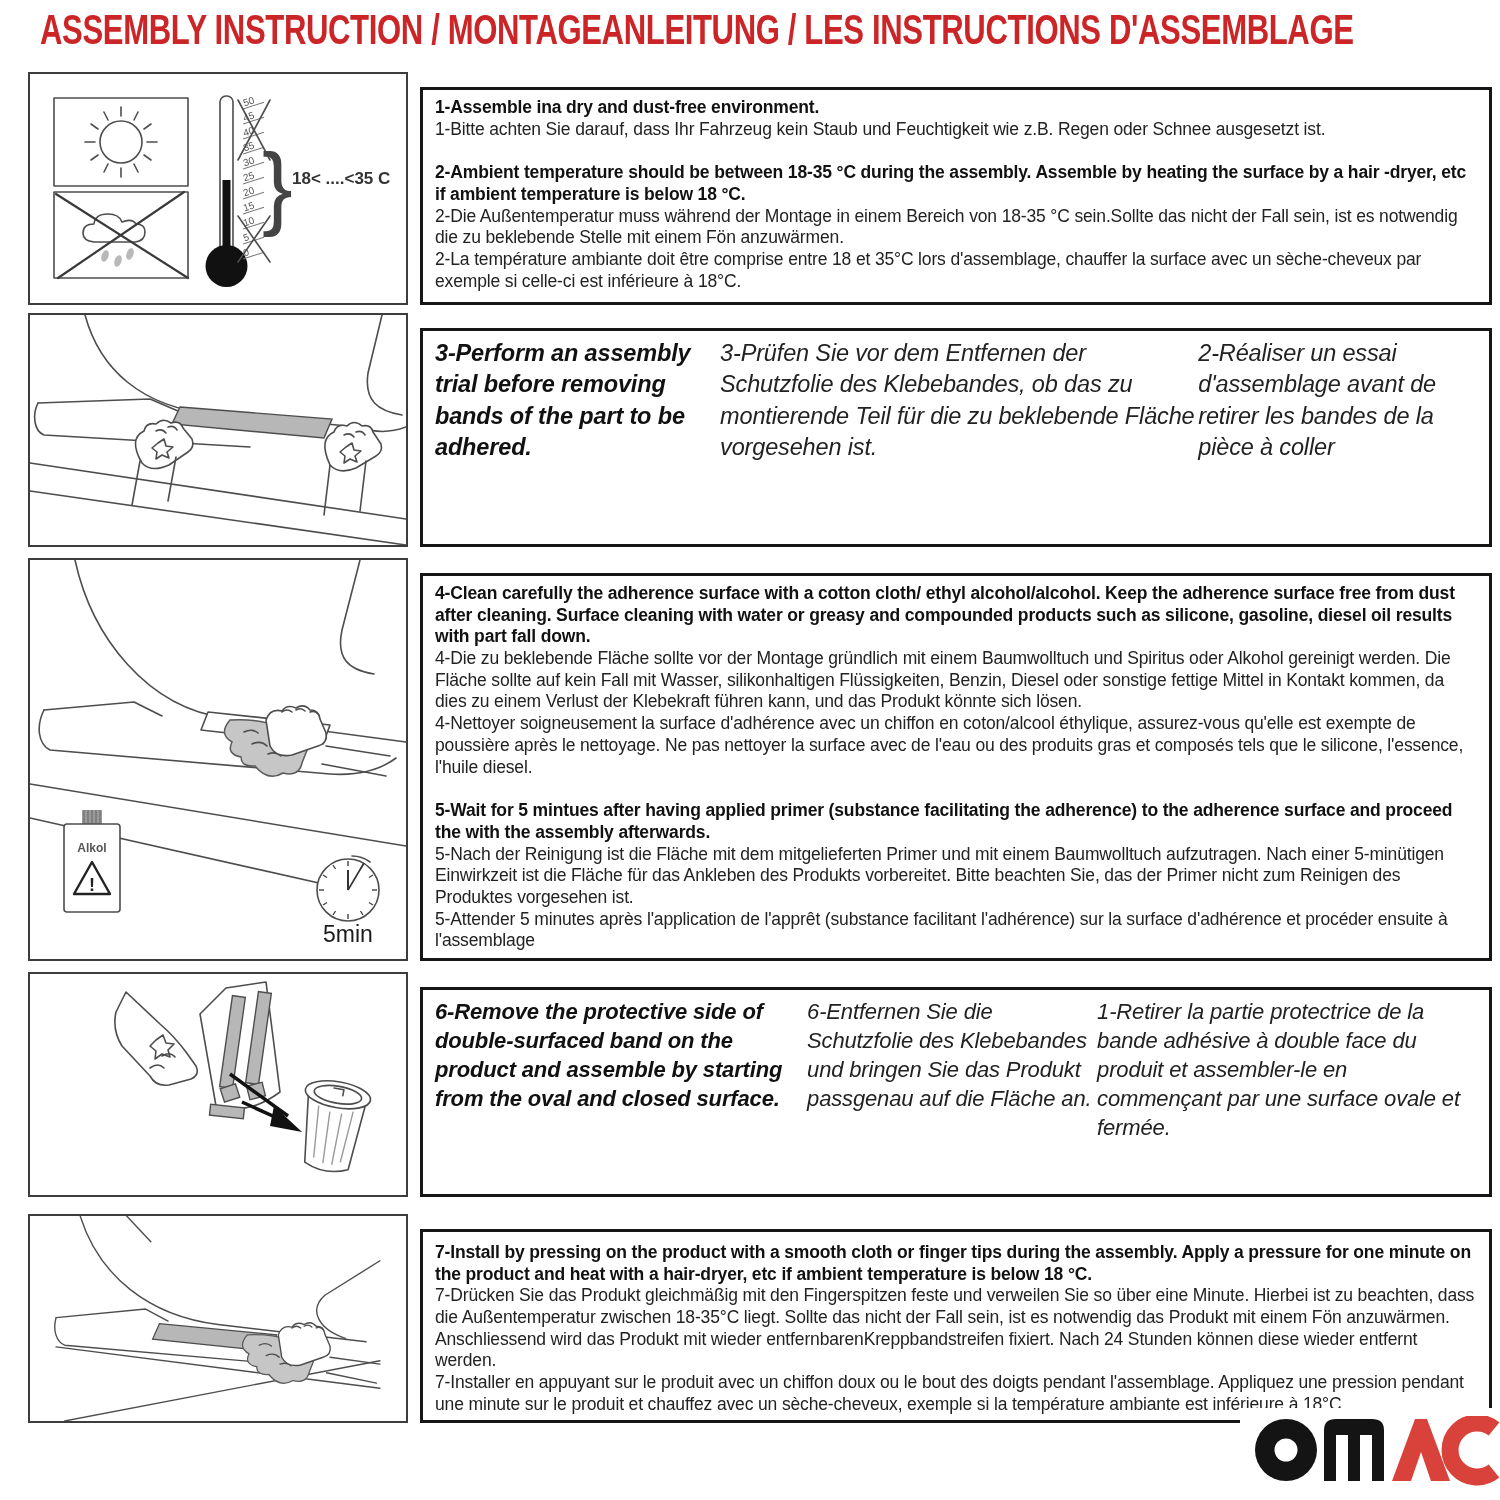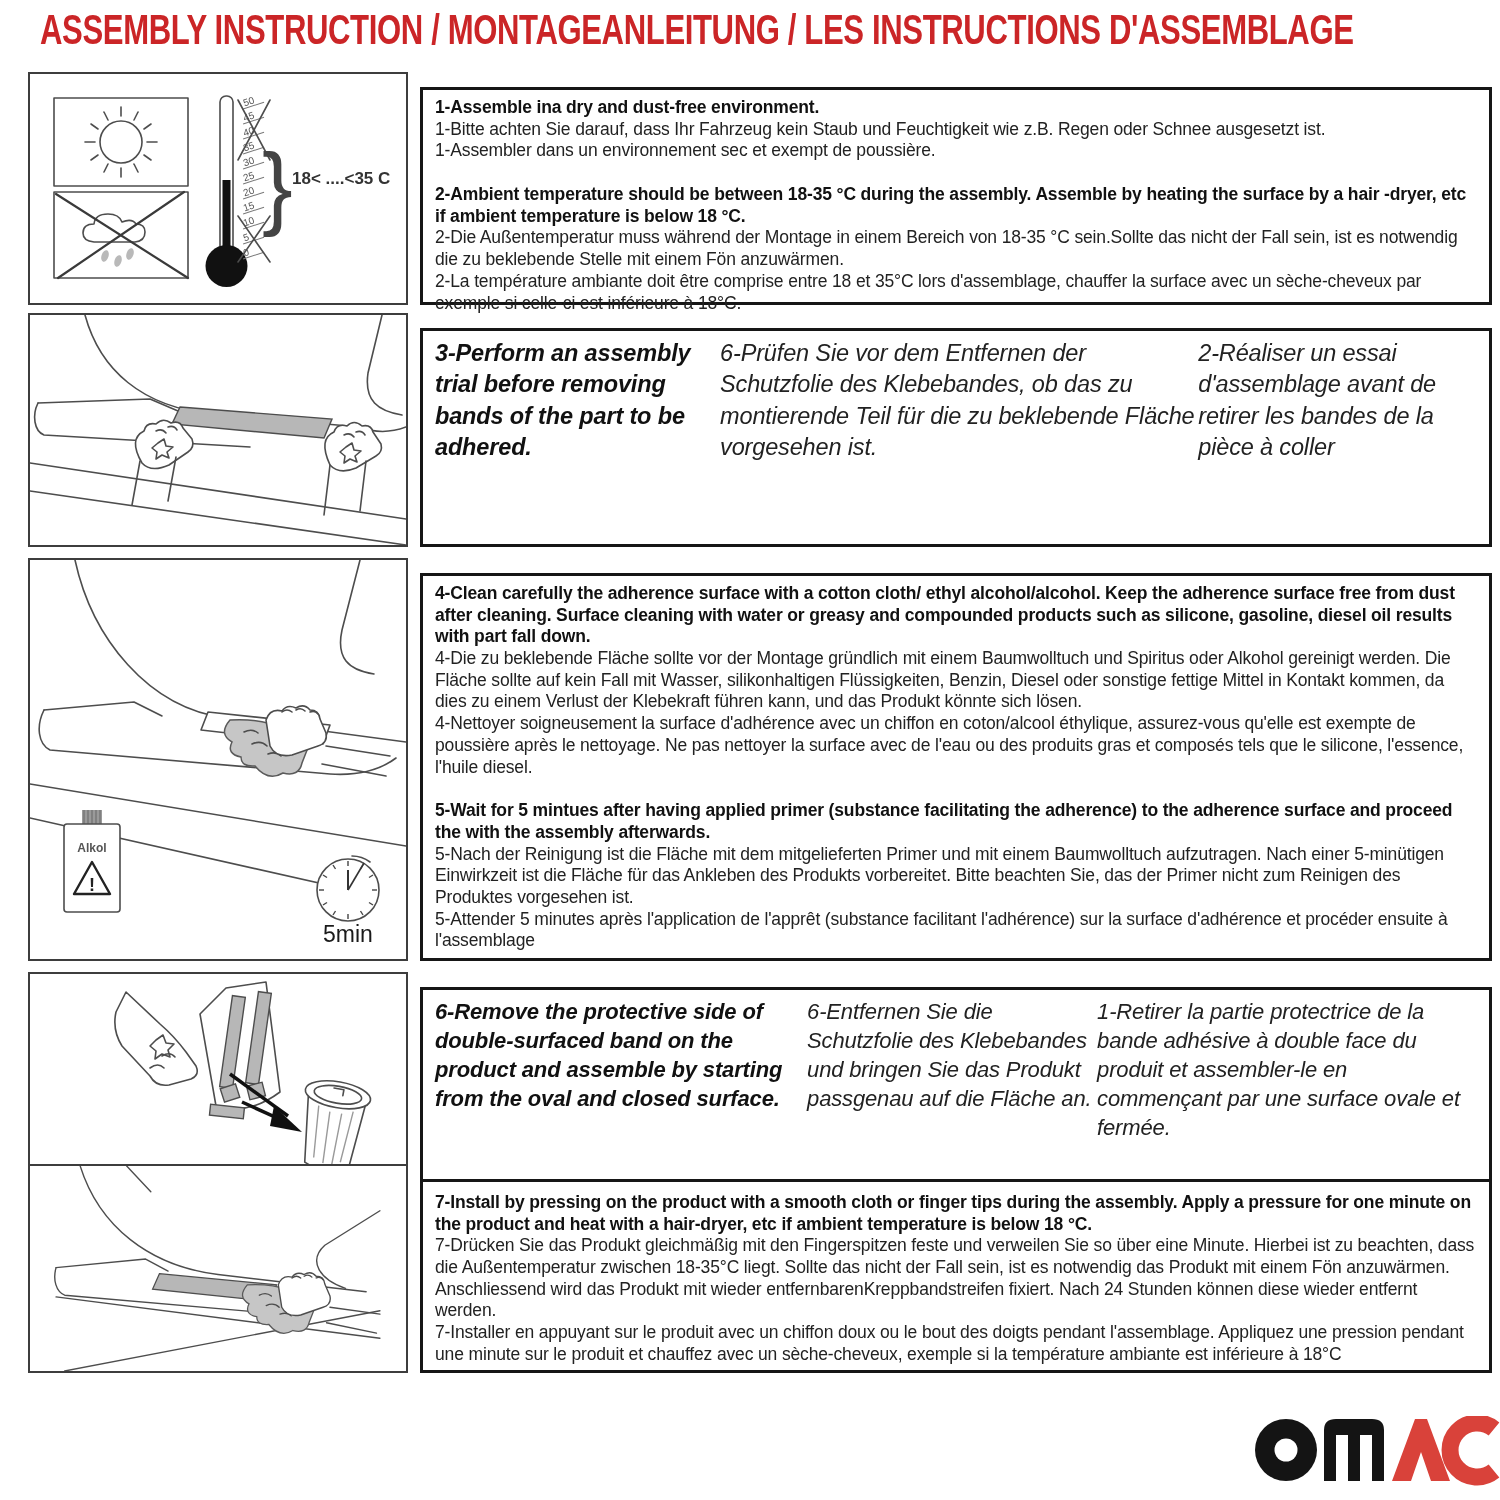--- a/index.html
+++ b/index.html
@@ -134,21 +134,20 @@
             <line x1="240" y1="142" x2="208" y2="188"></line>
         </g>
         <text x="232" y="144" font-size="92" fill="#444">}</text>
         <text x="262" y="110" font-size="17" font-weight="bold" fill="#333">18&lt; ....&lt;35 C</text>
       </g>
     </svg>
   </div>
   <div class="textbox">
     <p class="t b">1-Assemble ina dry and dust-free environment.</p>
     <p class="t">1-Bitte achten Sie darauf, dass Ihr Fahrzeug kein Staub und Feuchtigkeit wie z.B. Regen oder Schnee ausgesetzt ist.</p>
-    <p class="t">1-Assembler dans un environnement sec et exempt de poussière.</p>
     <p class="t b gap">2-Ambient temperature should be between 18-35 °C  during the assembly. Assemble by heating the surface by a hair -dryer, etc if ambient temperature is below 18 °C.</p>
     <p class="t">2-Die Außentemperatur muss während der Montage in einem Bereich von 18-35 °C  sein.Sollte das nicht der Fall sein, ist es notwendig die zu beklebende Stelle mit einem Fön anzuwärmen.</p>
     <p class="t">2-La température ambiante doit être comprise entre 18 et 35°C lors d'assemblage, chauffer la surface avec un sèche-cheveux par exemple si celle-ci est inférieure à 18°C.</p>
   </div>
 </div>
 
 <div class="row" style="top:313px;height:234px;">
   <div class="illus">
     <svg viewBox="0 0 376 230">
       <g class="ln">
@@ -170,21 +169,21 @@
       <g>
         <path d="M300,150 q-12,-26 4,-33 q3,-9 13,-6 q7,-7 15,0 q9,-2 11,6 l8,12 q2,8 -5,12 l-20,12 q-17,7 -26,-3 z" class="white"></path>
         <path d="M314,120 q6,-3 10,2 M326,117 q6,-2 9,3" class="ln"></path>
         <path d="M300,150 L294,200 M336,146 L330,196" class="ln"></path>
         <path d="M316,132 l6,-4 l2,7 l7,1 l-6,5 l2,6 l-7,-3 l-6,4 l1,-7 l-5,-4 z" class="ln" stroke-width="1"></path>
       </g>
     </svg>
   </div>
   <div class="textbox center size-lg">
     <p class="t b">3-Perform an assembly trial before removing bands of the part to be adhered.</p>
-    <p class="t">6-Prüfen Sie vor dem Entfernen der Schutzfolie des Klebebandes, ob das zu montierende Teil für die zu beklebende Fläche vorgesehen ist.</p>
+    <p class="t">3-Prüfen Sie vor dem Entfernen der Schutzfolie des Klebebandes, ob das zu montierende Teil für die zu beklebende Fläche vorgesehen ist.</p>
     <p class="t">2-Réaliser un essai d'assemblage avant de retirer les bandes de la pièce à coller</p>
   </div>
 </div>
 
 <div class="row" style="top:558px;height:403px;">
   <div class="illus">
     <svg viewBox="0 0 376 399">
       <g class="ln">
         <path d="M45,0 C62,78 118,148 196,158 L376,182"></path>
         <path d="M330,0 L312,70 C306,98 318,110 344,114"></path>
@@ -274,21 +273,21 @@
       </g>
     </svg>
   </div>
   <div class="textbox center size-md">
     <p class="t b">6-Remove the protective side of double-surfaced band on the product and assemble by starting from the oval and closed surface.</p>
     <p class="t">6-Entfernen Sie die Schutzfolie des Klebebandes und bringen Sie das Produkt passgenau auf die Fläche an.</p>
     <p class="t">1-Retirer la partie protectrice de la bande adhésive à double face du produit et assembler-le en commençant par une surface ovale et fermée.</p>
   </div>
 </div>
 
-<div class="row" style="top:1164px;height:209px;">
+<div class="row" style="top:1214px;height:209px;">
   <div class="illus">
     <svg viewBox="0 0 376 238">
       <g class="ln">
         <path d="M28,0 C50,70 108,116 188,126 L360,146"></path>
         <path d="M82,0 L110,30"></path>
         <path d="M376,52 L312,92 C292,110 306,132 336,142"></path>
         <path d="M0,118 L104,108 L130,122"></path>
         <path d="M0,118 C-4,132 0,146 10,150 L240,170"></path>
         <path d="M0,152 L376,200"></path>
         <path d="M10,238 L376,168"></path>

